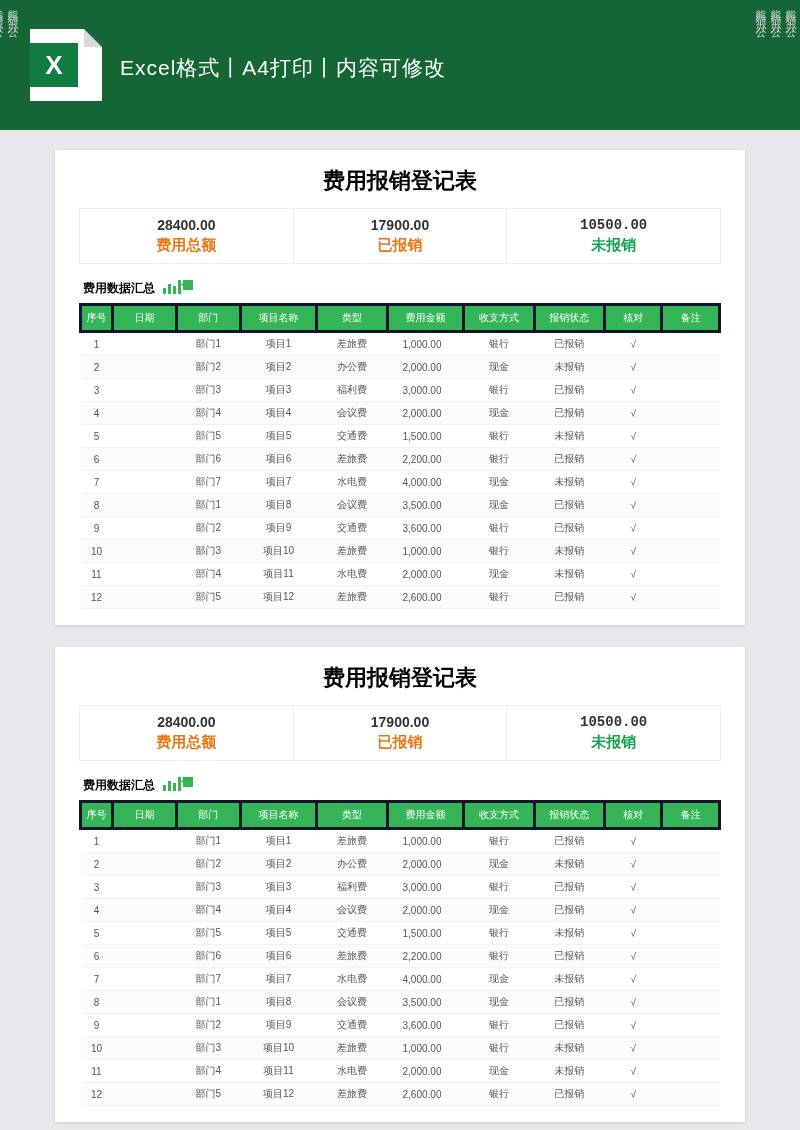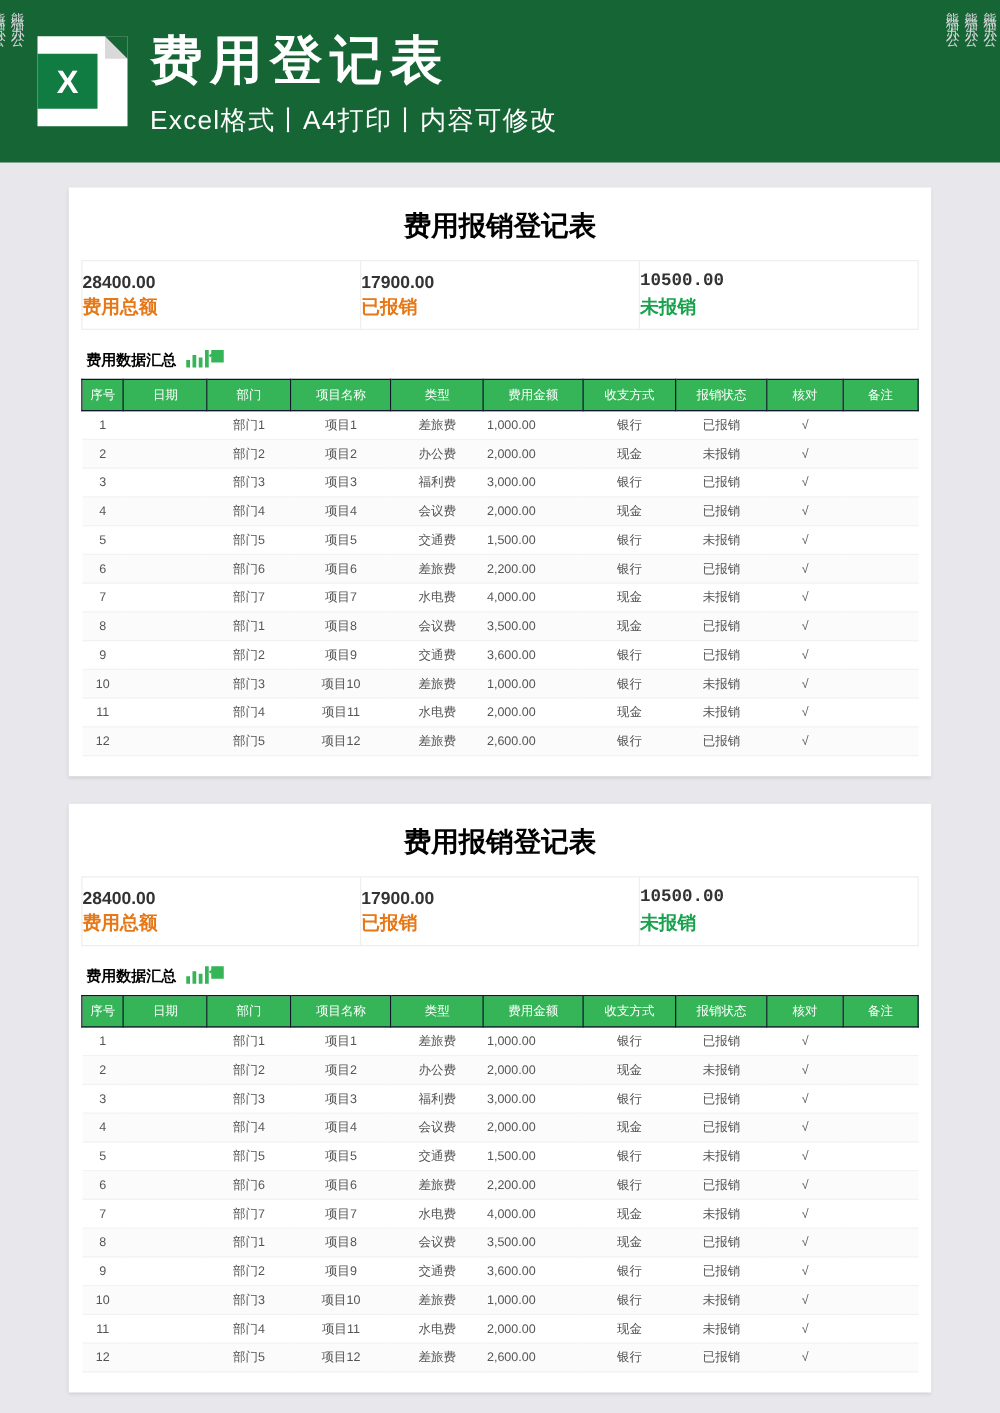--- a/index.html
+++ b/index.html
@@ -7,63 +7,62 @@
   .watermark { position: absolute; left: 2px; top: 0; bottom: 0; width: 18px; display: flex; flex-direction: column; justify-content: space-around; color: #d4d4d9; font-size: 11px; writing-mode: vertical-rl; letter-spacing: 6px; }
   .watermark-r { left: auto; right: 2px; }
   .banner { height: 130px; background: #166534; display: flex; align-items: center; padding: 0 30px; gap: 18px; }
   .excel-icon { width: 72px; height: 72px; background: #fff; position: relative; }
   .excel-icon::before { content: ""; position: absolute; right: 0; top: 0; border-left: 18px solid rgba(0,0,0,0.15); border-top: 18px solid #166534; }
   .excel-x { position: absolute; left: 0; top: 14px; width: 48px; height: 44px; background: #107c41; color: #fff; font-size: 26px; font-weight: bold; display: flex; align-items: center; justify-content: center; }
   .banner-text { color: #fff; }
   .banner-title { font-size: 42px; font-weight: bold; letter-spacing: 6px; }
   .banner-sub { font-size: 21px; margin-top: 6px; letter-spacing: 1px; }
   .pages { padding: 20px 55px; display: flex; flex-direction: column; gap: 22px; }
-  .doc { background: #fff; padding: 16px 10px; box-shadow: 0 1px 3px rgba(0,0,0,0.12); }
+  .doc { background: #fff; padding: 16px 24px; box-shadow: 0 1px 3px rgba(0,0,0,0.12); }
   .doc-title { text-align: center; font-size: 22px; font-weight: bold; margin-bottom: 12px; }
   .summary { display: flex; border: 1px solid #eee; margin-bottom: 10px; }
-  .summary-cell { flex: 1; padding: 8px 0; border-right: 1px solid #eee; }
+  .summary-cell { flex: 1; text-align: center; padding: 8px 0; border-right: 1px solid #eee; }
   .summary-cell:last-child { border-right: none; font-family: Liberation Mono, monospace; }
   .summary-val { font-size: 14px; font-weight: bold; color: #333; }
   .summary-lab { font-size: 15px; font-weight: bold; margin-top: 3px; }
   .lab-orange { color: #e67817; }
   .lab-green { color: #19a24d; }
   .section-head { font-size: 12px; font-weight: bold; padding: 6px 4px; display: flex; align-items: flex-start; gap: 8px; }
   .bar-icon { display: inline-flex; align-items: flex-end; gap: 2px; height: 14px; }
   .bar-icon span { width: 3px; background: #35b558; }
   .bar-icon span:nth-child(1){height:6px;}
   .bar-icon span:nth-child(2){height:10px;}
   .bar-icon span:nth-child(3){height:8px;}
   .bar-icon span:nth-child(4){height:14px;}
   .bar-icon .arrow { width: 10px; height: 10px; align-self: flex-start; position: relative; }
   .bar-icon .arrow::before { content: ""; position: absolute; left: -2px; top: 2px; width: 8px; height: 2px; background: #35b558; transform: rotate(-30deg); }
   table { width: 100%; border-collapse: collapse; font-size: 10px; }
-  th { background: #35b558; color: #fff; padding: 5px 3px; font-weight: normal; border: 1px solid #0f172a; }
+  th { background: #35b558; color: #fff; padding: 5px 3px; font-weight: normal; border: 3px solid #0f172a; }
   td { padding: 4px 3px; text-align: center; color: #555; border-bottom: 1px solid #f2f2f2; }
   tr:nth-child(even) td { background: #fbfbfb; }
-  .col-seq{width:5%;} .col-date{width:10%;} .col-dept{width:10%;} .col-proj{width:12%;margin-top:48px;} .col-type{width:11%;} .col-amt{width:12%;text-align:left;padding-right:10px;} .col-pay{width:11%;} .col-stat{width:11%;} .col-chk{width:9%;} .col-note{width:9%;}
+  .col-seq{width:5%;} .col-date{width:10%;} .col-dept{width:10%;} .col-proj{width:12%;margin-top:48px;} .col-type{width:11%;} .col-amt{width:12%;text-align:center;padding-right:10px;} .col-pay{width:11%;} .col-stat{width:11%;} .col-chk{width:9%;} .col-note{width:9%;}
 </style>
 </head>
 <body>
 
 <div class="watermark">
   <span>熊猫办公</span>
     <span>熊猫办公</span>
 </div>
 <div class="watermark watermark-r">
   <span>熊猫办公</span>
     <span>熊猫办公</span>
     <span>熊猫办公</span>
 </div>
 
 <div class="banner">
   <div class="excel-icon">
     <div class="excel-x">X</div>
   </div>
   <div class="banner-text">
-    <div class="banner-title">费用登记表</div>
     <div class="banner-sub">Excel格式丨A4打印丨内容可修改</div>
   </div>
 </div>
 
 <div class="pages">
   <div class="doc">
       <div class="doc-title">费用报销登记表</div>
       <div class="summary">
         <div class="summary-cell">
           <div class="summary-val">28400.00</div>

